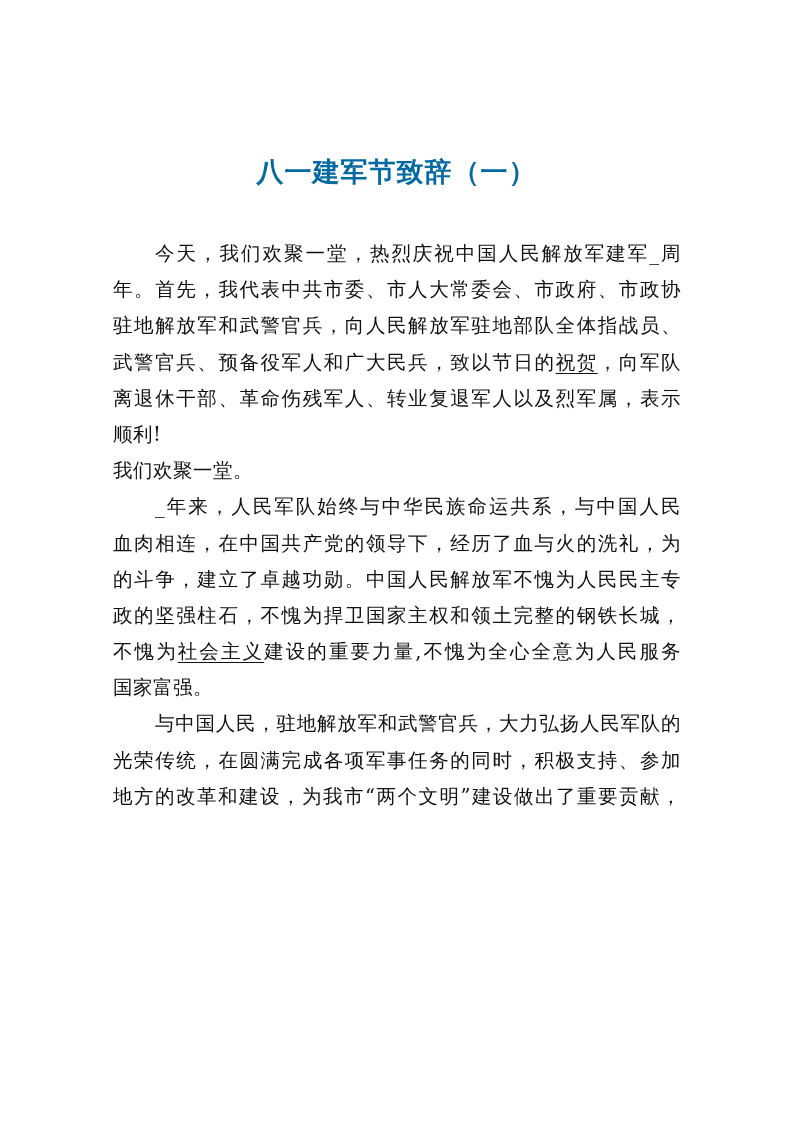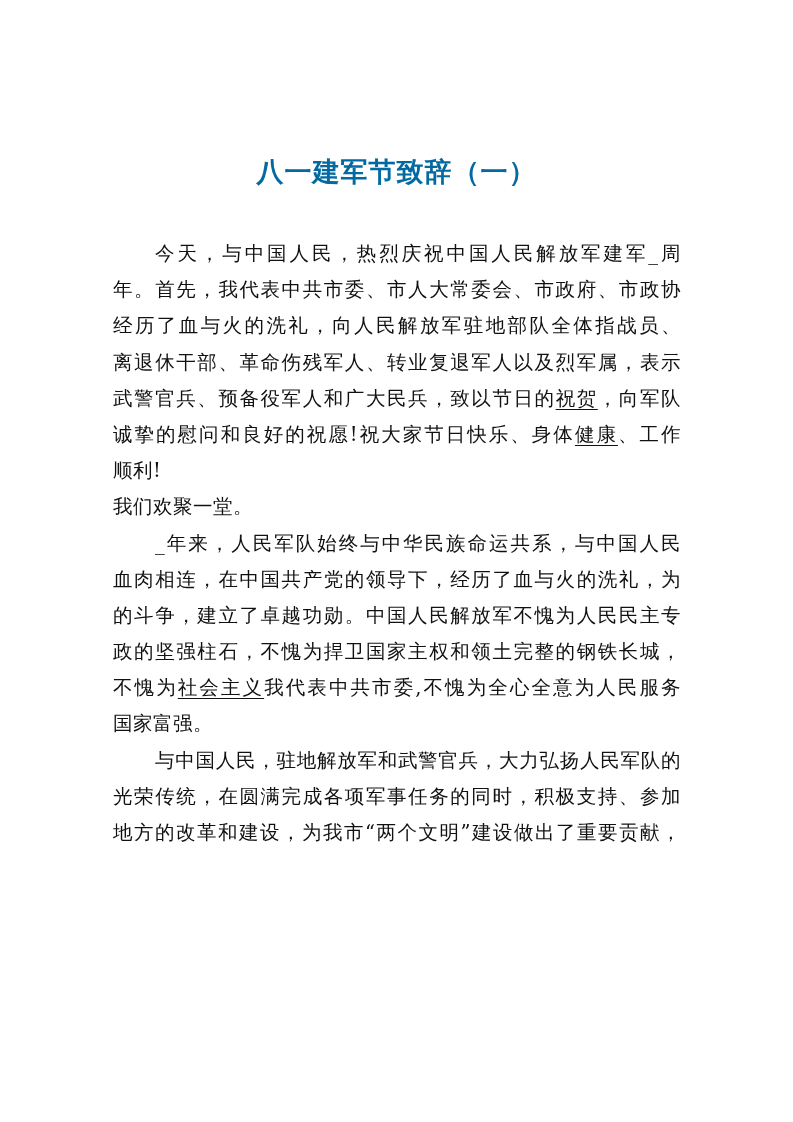--- a/index.html
+++ b/index.html
@@ -63,37 +63,36 @@
       text-decoration-thickness: 1px;
     }
   </style>
 </head>
 <body>
 
 <div class="page">
   <h1 class="title">八一建军节致辞（一）</h1>
   <div class="body" id="doc-body">
       <div>
-        <div class="line indent"><span>今天，与中国人民，热烈庆祝中国人民解放军建军_周</span></div>
+        <div class="line indent"><span>今天，我们欢聚一堂，热烈庆祝中国人民解放军建军_周</span></div>
         <div class="line"><span>年。首先，我代表中共市委、市人大常委会、市政府、市政协</span></div>
-        <div class="line"><span>经历了血与火的洗礼，向人民解放军驻地部队全体指战员、</span></div>
+        <div class="line"><span>驻地解放军和武警官兵，向人民解放军驻地部队全体指战员、</span></div>
+        <div class="line"><span>武警官兵、预备役军人和广大民兵，致以节日的</span><span class="u">祝贺</span><span>，向军队</span></div>
         <div class="line"><span>离退休干部、革命伤残军人、转业复退军人以及烈军属，表示</span></div>
-        <div class="line"><span>武警官兵、预备役军人和广大民兵，致以节日的</span><span class="u">祝贺</span><span>，向军队</span></div>
-        <div class="line"><span>诚挚的慰问和良好的祝愿!祝大家节日快乐、身体</span><span class="u">健康</span><span>、工作</span></div>
         <div class="line last"><span>顺利!</span></div>
       </div>
       <div>
         <div class="line last"><span>我们欢聚一堂。</span></div>
       </div>
       <div>
         <div class="line indent"><span>_年来，人民军队始终与中华民族命运共系，与中国人民</span></div>
         <div class="line"><span>血肉相连，在中国共产党的领导下，经历了血与火的洗礼，为</span></div>
         <div class="line"><span>的斗争，建立了卓越功勋。中国人民解放军不愧为人民民主专</span></div>
         <div class="line"><span>政的坚强柱石，不愧为捍卫国家主权和领土完整的钢铁长城，</span></div>
-        <div class="line"><span>不愧为</span><span class="u">社会主义</span><span>我代表中共市委,不愧为全心全意为人民服务</span></div>
+        <div class="line"><span>不愧为</span><span class="u">社会主义</span><span>建设的重要力量,不愧为全心全意为人民服务</span></div>
         <div class="line last"><span>国家富强。</span></div>
       </div>
       <div>
         <div class="line indent"><span>与中国人民，驻地解放军和武警官兵，大力弘扬人民军队的</span></div>
         <div class="line"><span>光荣传统，在圆满完成各项军事任务的同时，积极支持、参加</span></div>
         <div class="line"><span>地方的改革和建设，为我市“两个文明”建设做出了重要贡献，</span></div>
       </div>
     </div>
 </div>
 

